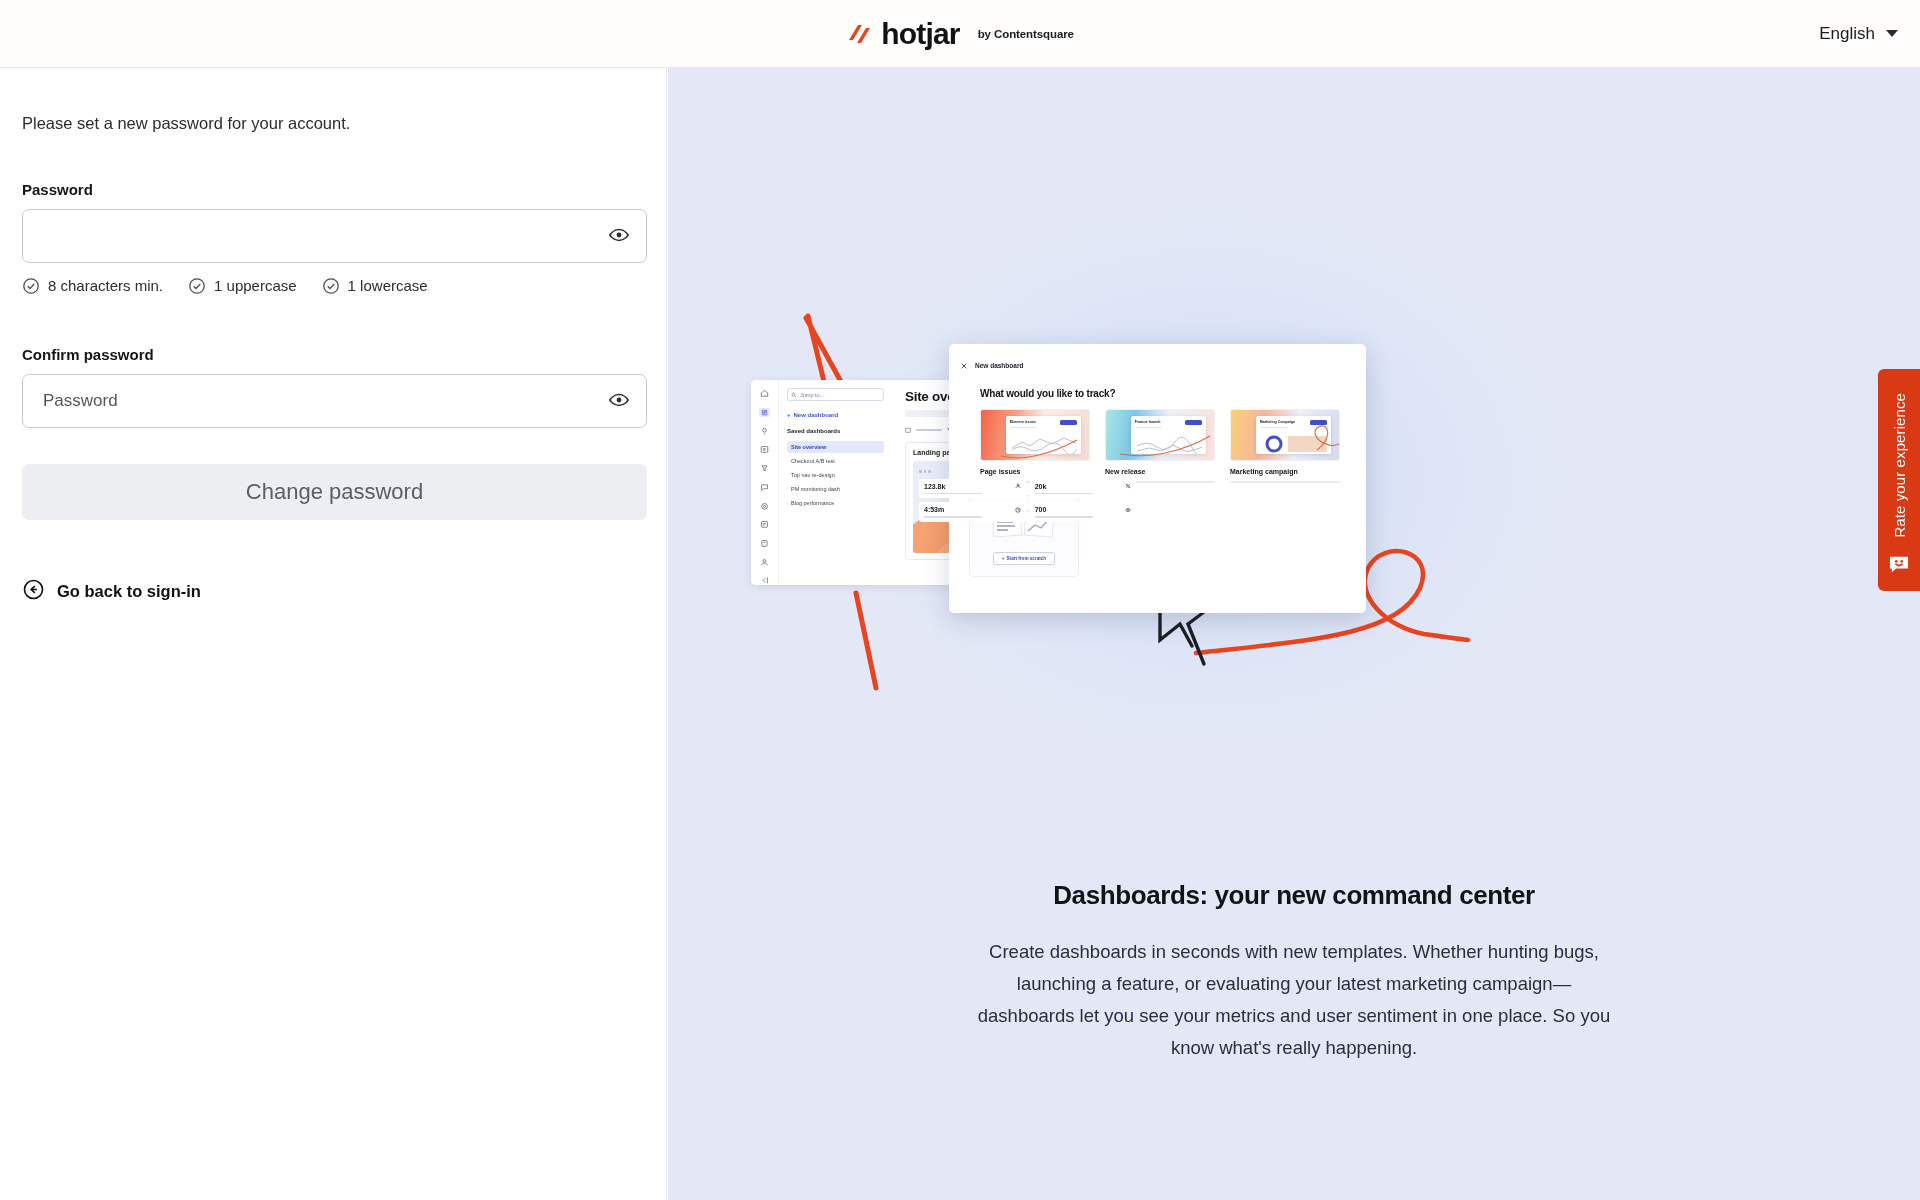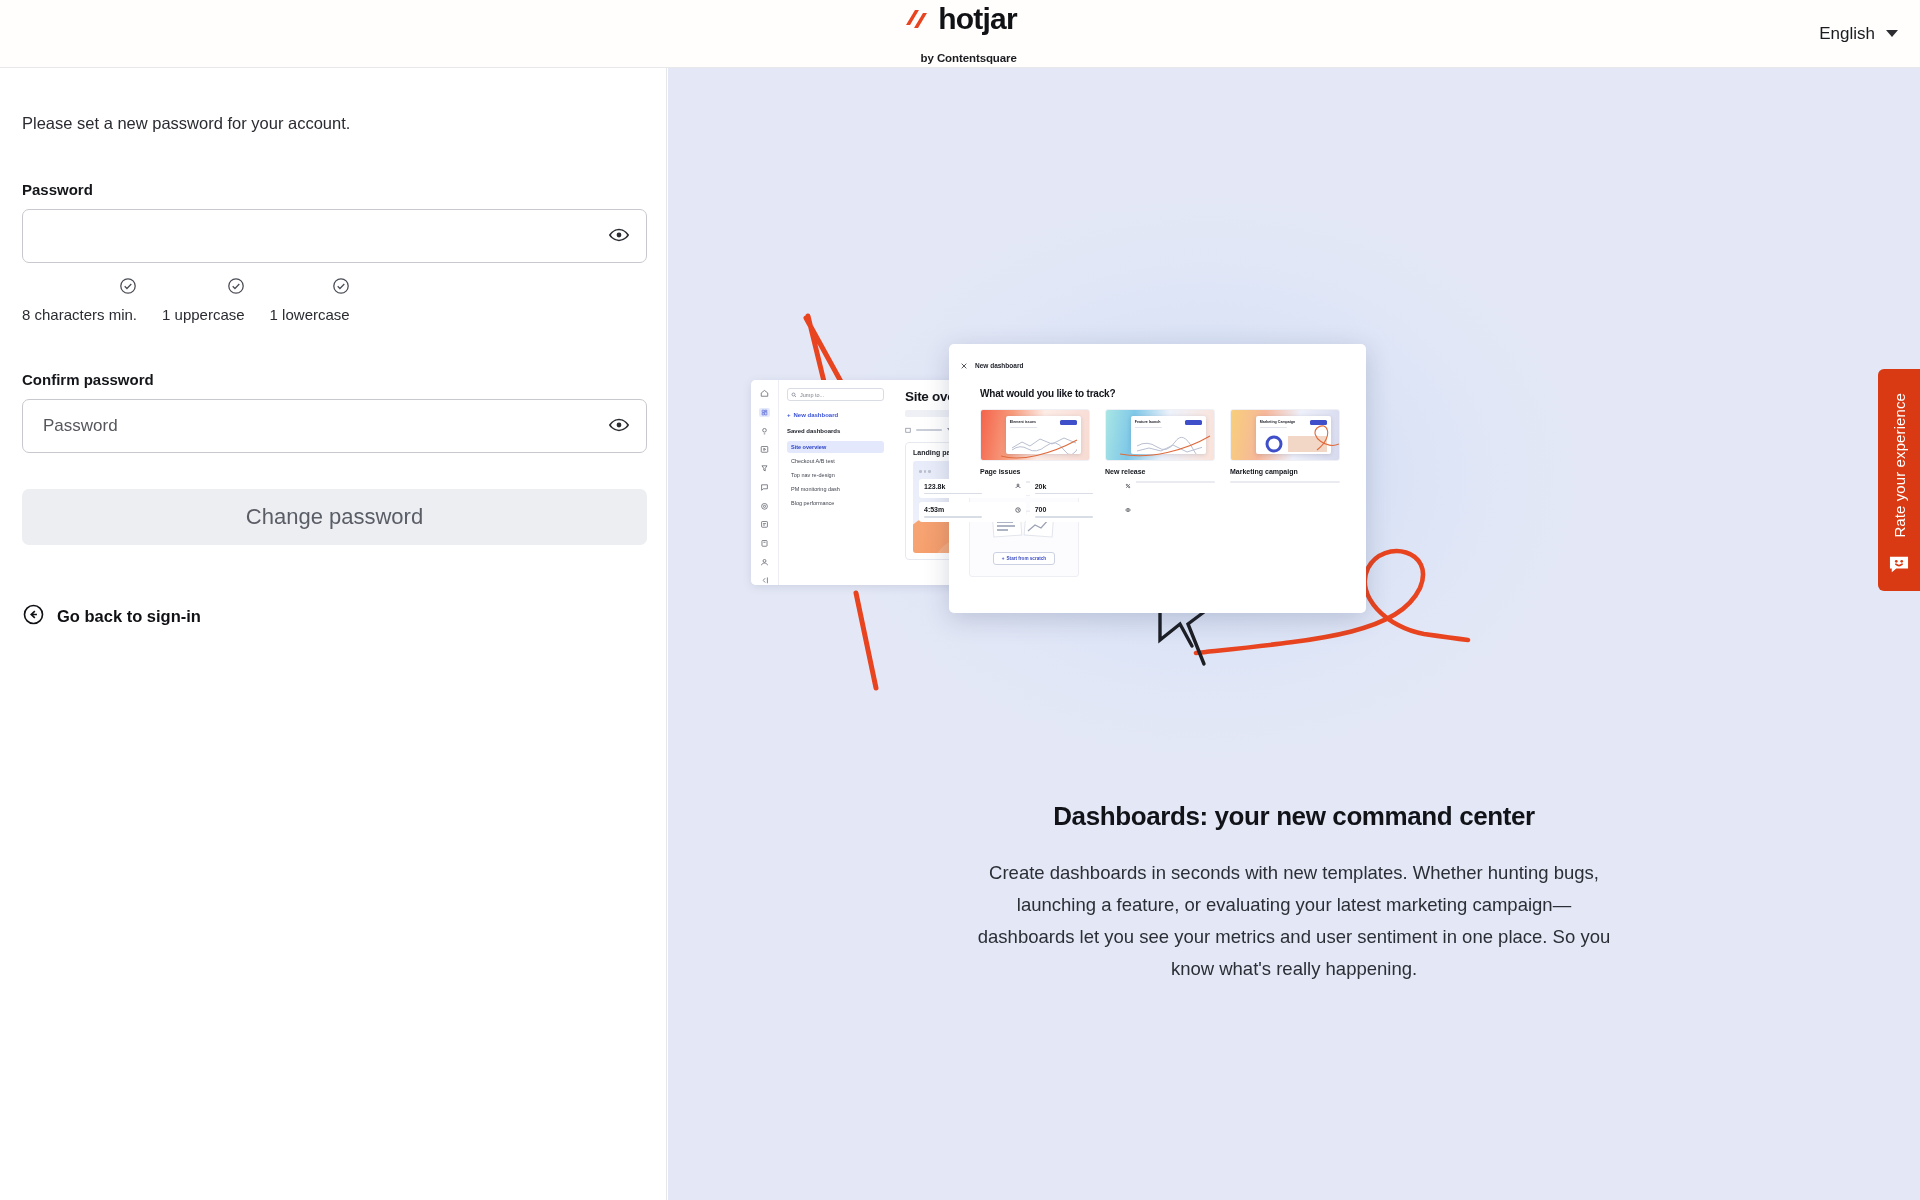--- a/index.html
+++ b/index.html
@@ -11,21 +11,21 @@
   }
 
   
   .header {
     position: absolute; top: 0; left: 0;
     width: 1920px; height: 68px;
     background: #fffefc;
     border-bottom: 1px solid #e8e8ea;
     display: flex; align-items: center; justify-content: center;
   }
-  .brand { display: flex; flex-direction: column; align-items: flex-end; gap: 18px; }
+  .brand { display: flex; flex-direction: row; align-items: center; gap: 18px; }
   .brand-row { display: flex; align-items: center; gap: 9px; }
   .logo-mark { width: 26px; height: 24px; display:block; }
   .brand-word {
     font-size: 30px; font-weight: 700; color: #111215;
     letter-spacing: -0.8px; line-height: 1;
   }
   .brand-sub {
     font-size: 11.5px; font-weight: 700; color: #1b1c20;
     letter-spacing: -0.1px;
   }
@@ -70,21 +70,21 @@
     font-size: 17px; color: #1b1c20; padding: 0 46px 0 20px;
   }
   .input-wrap input::placeholder { color: #55575d; }
   .eye-btn {
     position: absolute; right: 14px; top: 50%; transform: translateY(-50%);
     width: 26px; height: 26px; display: flex; align-items: center;
     justify-content: center; cursor: pointer; background: none; border: none;
   }
 
   .rules { display: flex; gap: 25px; margin-top: 14px; }
-  .rule { display: flex; align-items: flex-end; gap: 8px; font-size: 15px; color: #2a2c31; flex-direction: column; }
+  .rule { display: flex; align-items: flex-start; gap: 8px; font-size: 15px; color: #2a2c31; }
 
   .gap-a { height: 48px; }
   .gap-b { height: 36px; }
 
   .submit {
     width: 625px; height: 56px;
     background: #eceef2; border: none; border-radius: 7px;
     font-family: "Liberation Sans", sans-serif;
     font-size: 22px; color: #5a5d66; cursor: not-allowed;
   }
@@ -211,21 +211,21 @@
     border: 1px solid #edeff4; border-radius: 3px; background: #fcfcfe;
     display: flex; flex-direction: column; align-items: center; justify-content: center; gap: 9px;
   }
   .sbtn {
     border: 1px solid #ccd2e4; border-radius: 3px; background: #fff;
     font-size: 4.6px; color: #3a4cc2; font-weight: 700;
     padding: 3px 8px; display: flex; align-items: center; gap: 2px;
   }
 
   
-  .copy { position: absolute; left: 0; top: 733px; width: 1252px; text-align: center; }
+  .copy { position: absolute; left: 0; top: 812px; width: 1252px; text-align: center; }
   .h2 {
     font-size: 26px; font-weight: 700; color: #111318;
     letter-spacing: -.4px; margin-bottom: 25px;
   }
   .p {
     font-size: 18.5px; color: #2b2e35; line-height: 32px;
     width: 640px; margin: 0 auto;
   }
 
   

